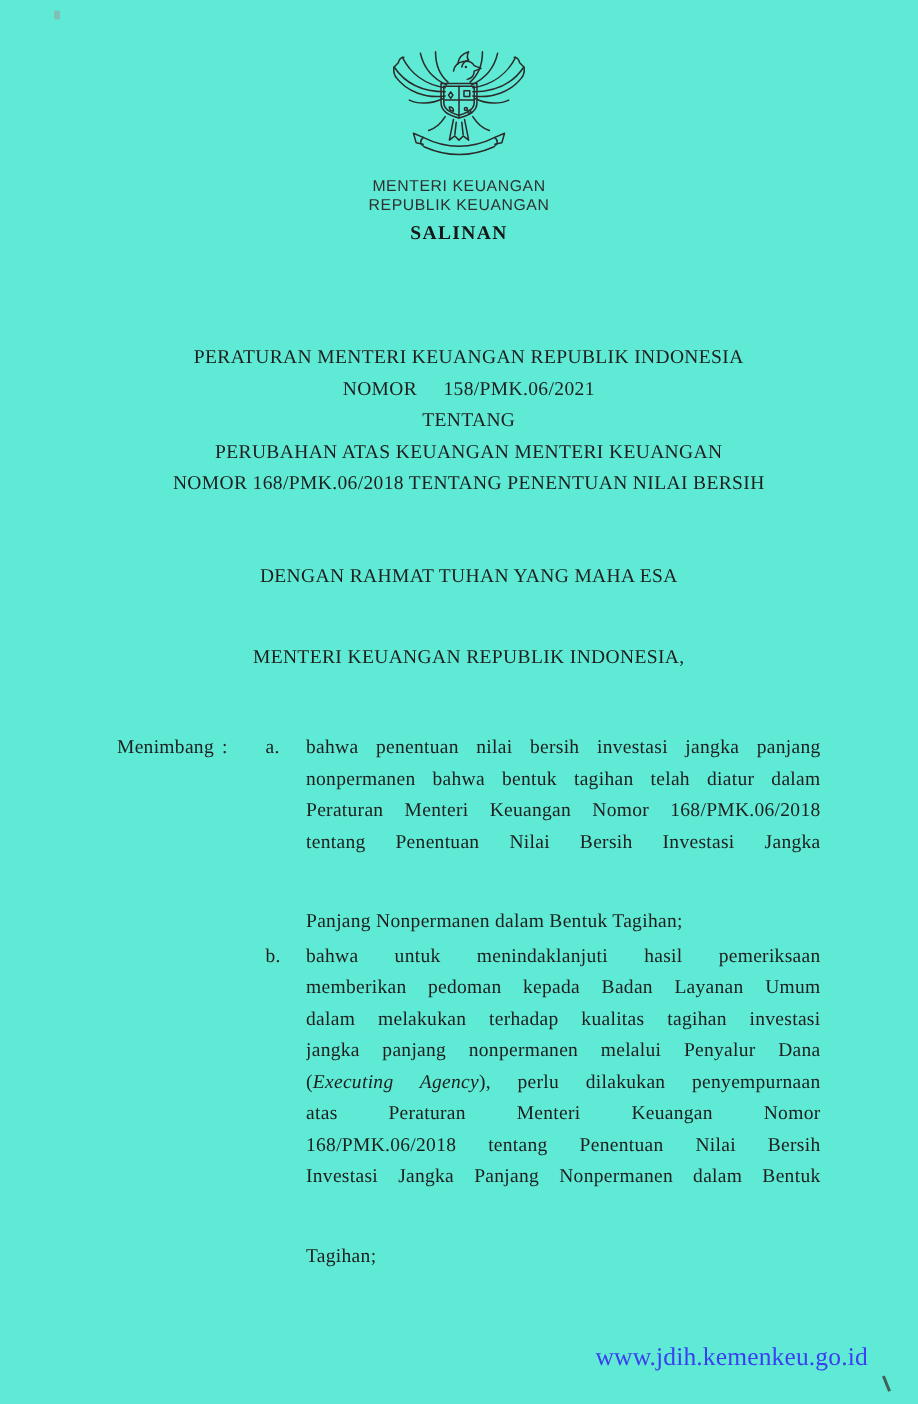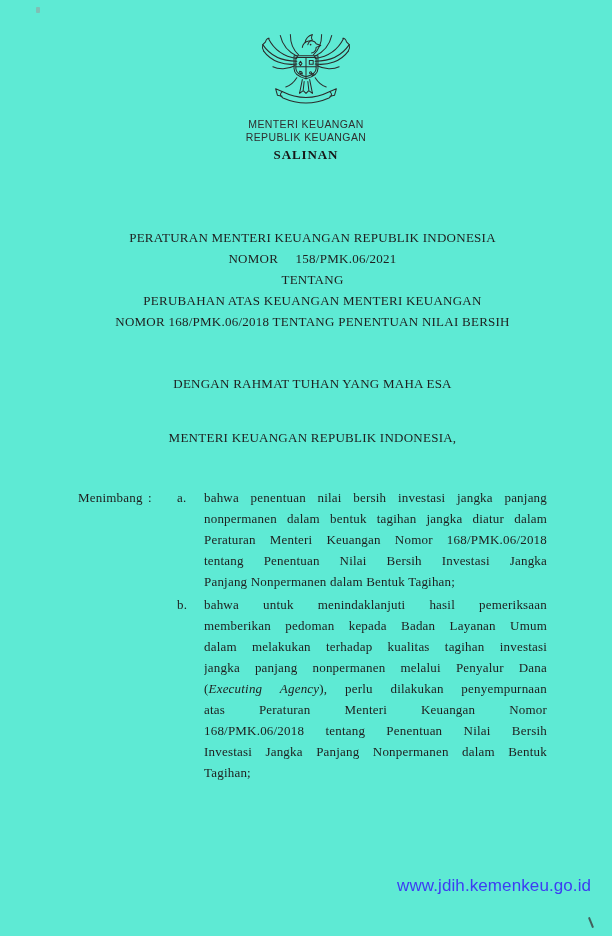--- a/index.html
+++ b/index.html
@@ -88,28 +88,28 @@
     left: 0; top: 0;
     line-height: 21px;
   }
   .m-item .par .jline {
     height: 21px;
     line-height: 21px;
     text-align: justify;
     text-align-last: justify;
     overflow: hidden;
   }
-  .m-item .par .jline:last-child { text-align-last: left; }
+  .m-item .par .jline:last-child { text-align-last: left; margin-top: 32px; }
   .jline i { font-style: italic; }
 
   
   .watermark {
     position: absolute;
-    top: 876px; left: 397px;
-    font-family: Liberation Sans, sans-serif;
+    top: 895px; left: 397px;
+    font-family: Liberation Serif, serif;
     font-size: 17px;
     letter-spacing: 0.1px;
     font-weight: 500;
   }
   .speck-tl {
     position: absolute;
     top: 7px; left: 36px;
     width: 4px; height: 6px;
     background: #9a9a9a;
     opacity: 0.55;
@@ -208,21 +208,21 @@
   <div class="authority">MENTERI KEUANGAN REPUBLIK INDONESIA,</div>
 
   <div class="menimbang">
     <span class="m-label">Menimbang</span>
     <span class="m-colon">:</span>
     <div class="m-items">
       <div class="m-item">
         <span class="marker">a.</span>
         <div class="par">
             <div class="jline"><span>bahwa penentuan nilai bersih investasi jangka panjang</span></div>
-            <div class="jline"><span>nonpermanen dalam bentuk tagihan jangka diatur dalam</span></div>
+            <div class="jline"><span>nonpermanen bahwa bentuk tagihan telah diatur dalam</span></div>
             <div class="jline"><span>Peraturan Menteri Keuangan Nomor 168/PMK.06/2018</span></div>
             <div class="jline"><span>tentang Penentuan Nilai Bersih Investasi Jangka</span></div>
             <div class="jline"><span>Panjang Nonpermanen dalam Bentuk Tagihan;</span></div>
           </div>
       </div>
       <div class="m-item">
         <span class="marker">b.</span>
         <div class="par">
             <div class="jline"><span>bahwa untuk menindaklanjuti hasil pemeriksaan</span></div>
             <div class="jline"><span>memberikan pedoman kepada Badan Layanan Umum</span></div>

